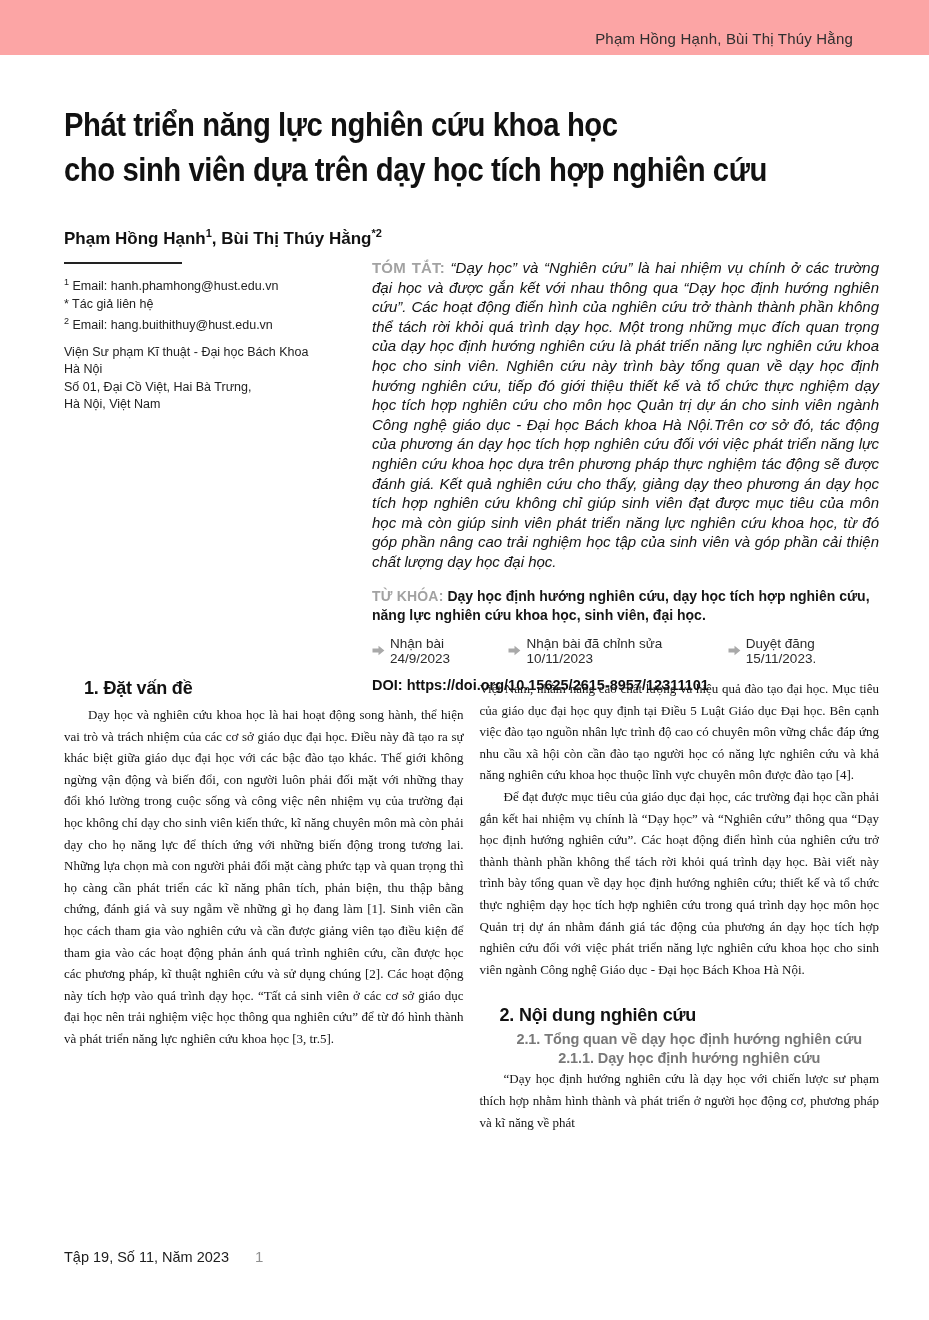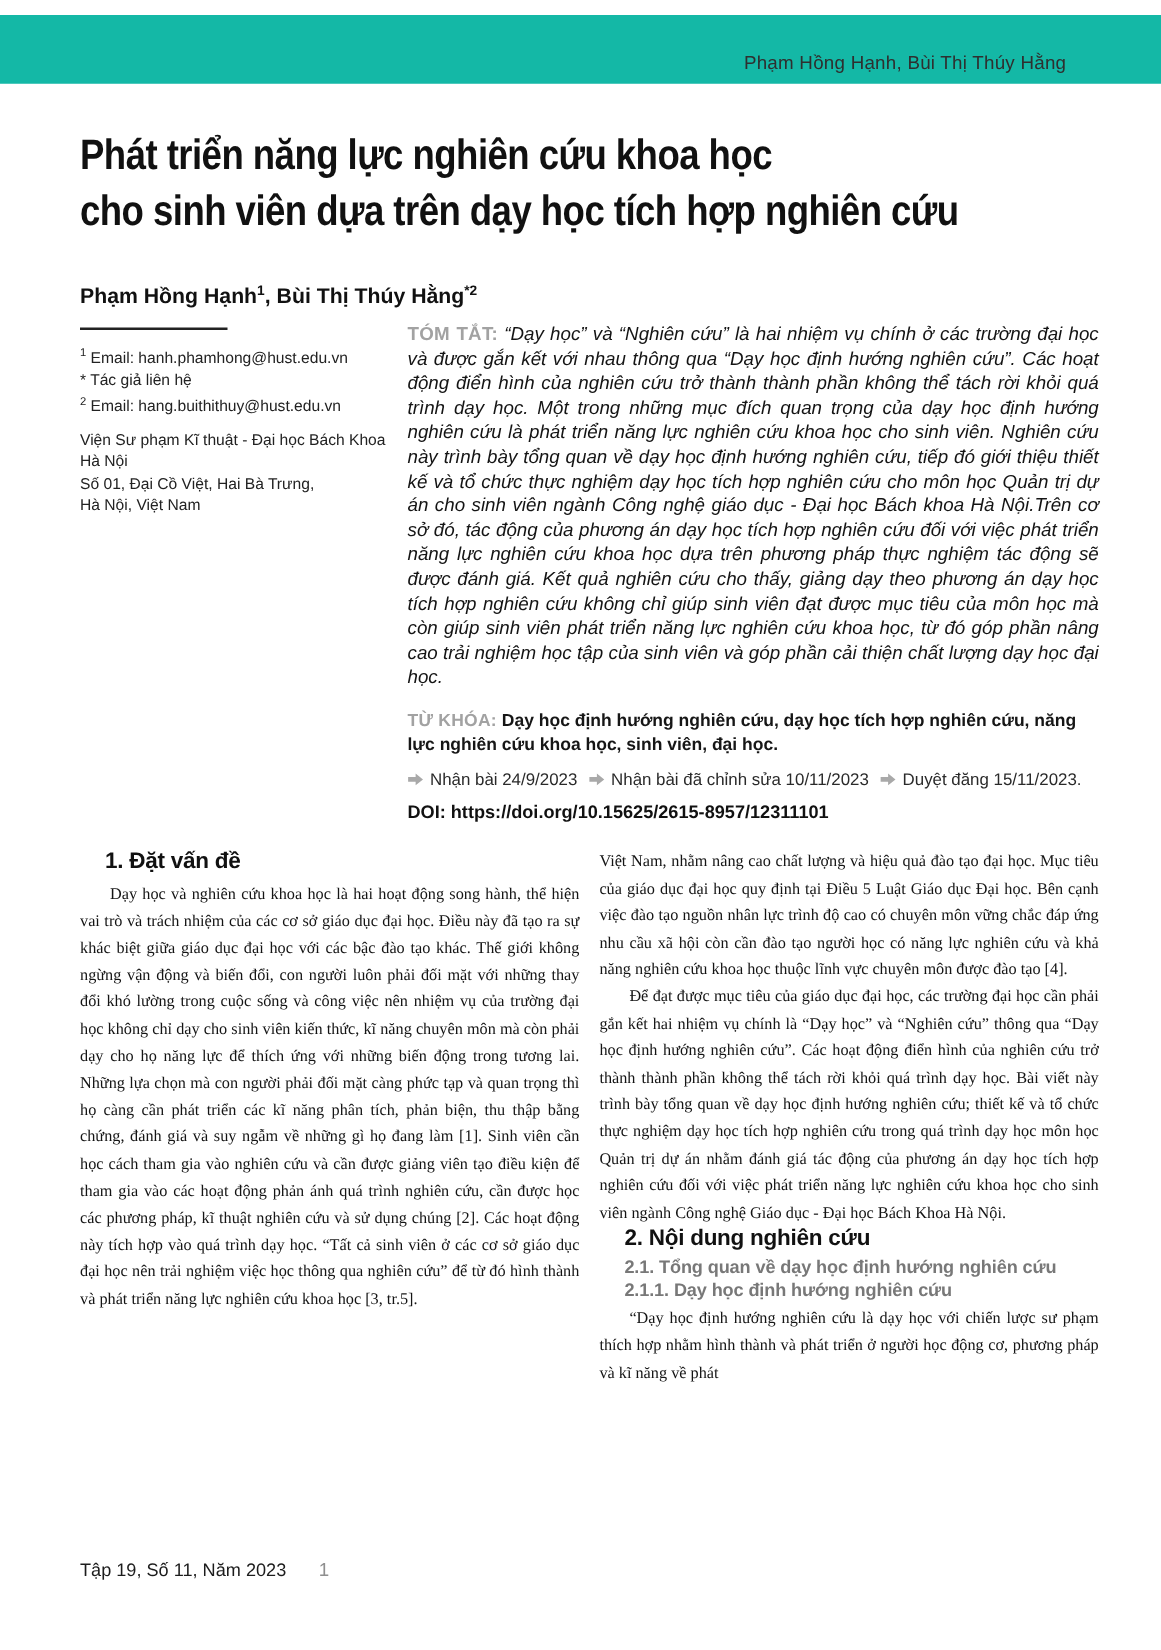--- a/index.html
+++ b/index.html
@@ -4,22 +4,22 @@
 <style>
   * { margin:0; padding:0; box-sizing:border-box; }
   html,body { background:#ffffff; }
   .page {
     position:relative; width:929px; height:1320px; margin:0 auto;
     background:#ffffff; overflow:hidden;
     font-family:"Liberation Sans", sans-serif; color:#1a1a1a;
   }
   
   .header-band {
-    position:absolute; top:12px; left:0; width:100%; height:55px;
-    background:#14b8a6; display:flex; align-items:flex-end; justify-content:flex-end;
+    position:absolute; top:0; left:0; width:100%; height:55px;
+    background:#fca5a5; display:flex; align-items:flex-end; justify-content:flex-end;
     padding:0 76px 8px 0;
   }
   .header-band .running { font-size:15px; color:#2f2f2f; letter-spacing:0.2px; }
 
   
   .title-block { position:absolute; top:102px; left:64px; width:820px; }
   .title-line {
     display:block; font-weight:bold; font-size:34px; color:#111;
     line-height:45px; letter-spacing:-0.5px; white-space:nowrap;
     transform:scaleX(0.86); transform-origin:0 50%;
@@ -29,21 +29,21 @@
   .byline { position:absolute; top:227px; left:64px; font-weight:bold; font-size:17px; color:#111; }
   .byline sup { font-size:11px; vertical-align:super; }
 
   
   .info-area { position:absolute; top:258px; left:64px; width:815px; display:flex; }
   .side-col { width:262px; flex:0 0 262px; padding-top:4px; }
   .side-rule { width:118px; border:none; border-top:2px solid #222; margin-bottom:10px; }
   .side-col .line { font-size:12.5px; line-height:17.5px; color:#222; }
   .side-col .line sup { font-size:9px; vertical-align:super; }
   .side-col .inst { margin-top:9px; }
-  .main-col { flex:1 1 auto; width:553px; }
+  .main-col { flex:1 1 auto; width:553px;margin-left:46px; }
 
   .abstract-p {
     font-size:15px; line-height:19.6px; text-align:justify;
     font-style:italic; color:#141414;
   }
   .meta-label { font-style:normal; font-weight:bold; color:#a2a2a2; letter-spacing:0.2px; }
 
   .keywords-p {
     margin-top:15px; font-size:14px; line-height:19px; font-weight:bold;
     color:#161616; text-align:left;
@@ -57,24 +57,24 @@
   .body-area {
     position:absolute; top:678px; left:64px; width:815px;
     display:flex; gap:16px;
     font-family:"Liberation Serif", serif;
   }
   .col { width:399.5px; flex:0 0 399.5px; }
   .sec-heading {
     font-family:"Liberation Sans", sans-serif; font-weight:bold;
     font-size:18px; color:#111; margin:0 0 5px 20px; letter-spacing:-0.2px;
   }
-  .sec-heading.mt { margin-top:0; }
+  .sec-heading.mt { margin-top:25px; }
   .sub-heading {
     font-family:"Liberation Sans", sans-serif; font-weight:bold;
-    font-size:14.5px; color:#787878; margin:3px 0 2px 20px; letter-spacing:-0.1px;
+    font-size:14.5px; color:#787878; margin:3px 0 2px 20px; letter-spacing:-0.1px;text-align:center;
   }
   .body-p {
     font-size:13px; line-height:21.6px; text-align:justify;
     color:#141414; text-indent:24px;
   }
   .body-p.noindent { text-indent:0; }
 
   
   .footer-row {
     position:absolute; top:1248px; left:64px; width:815px;

